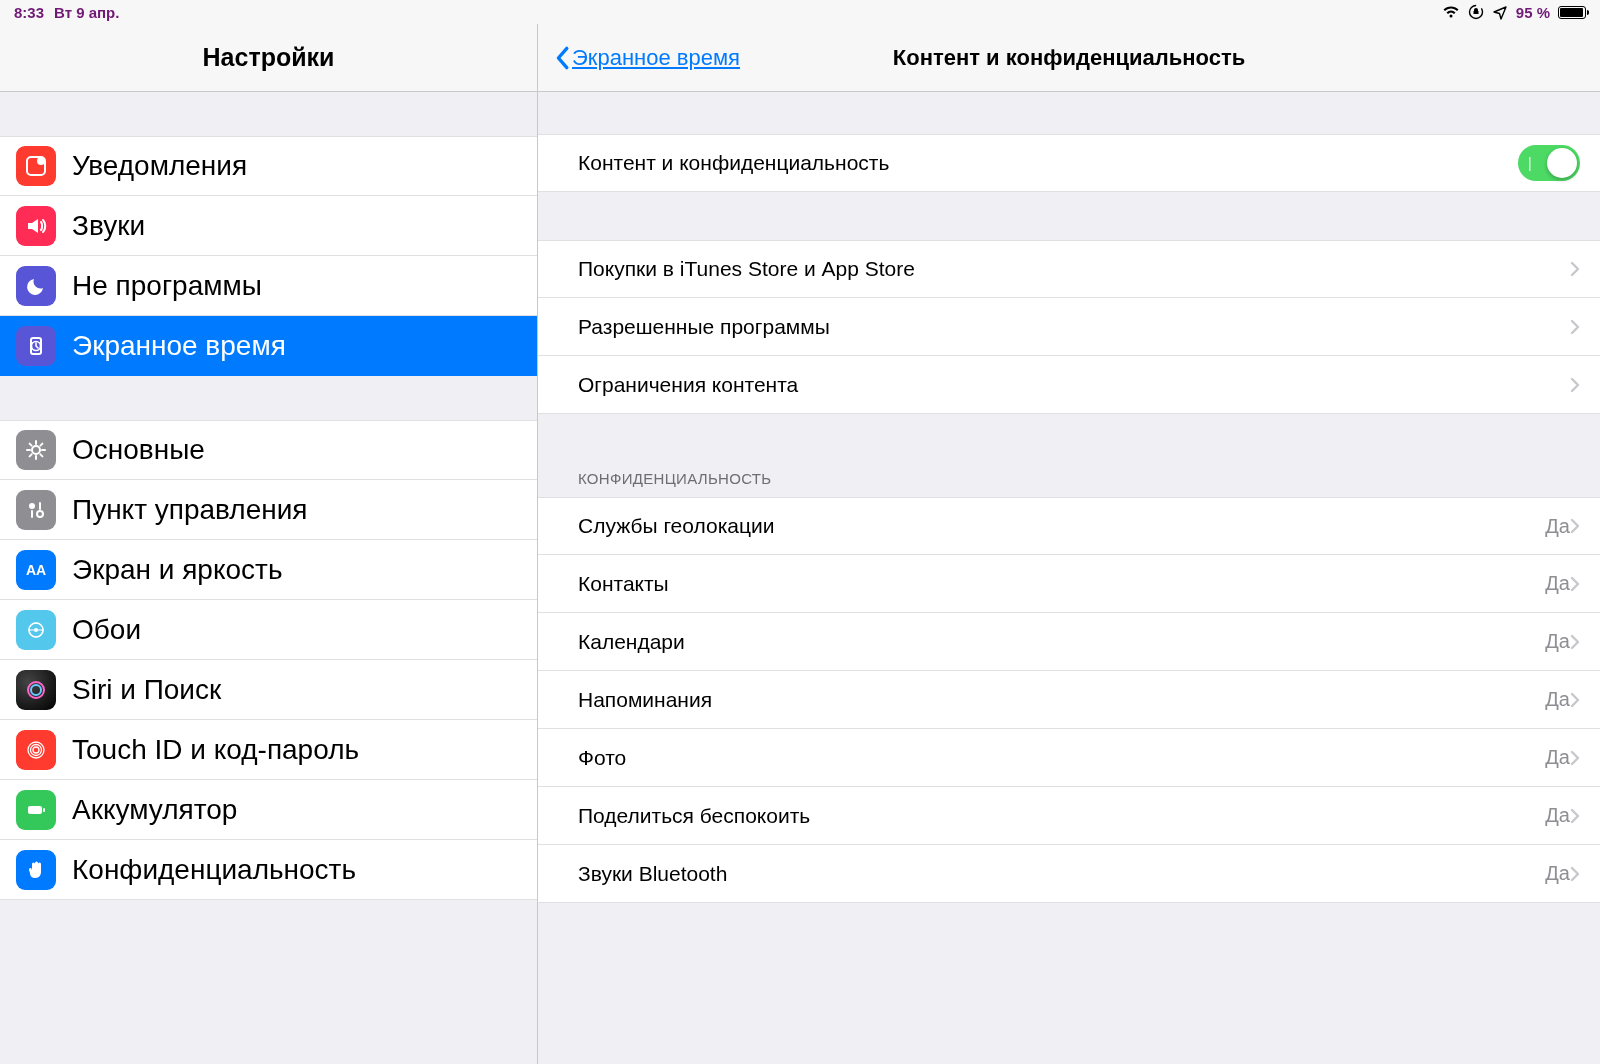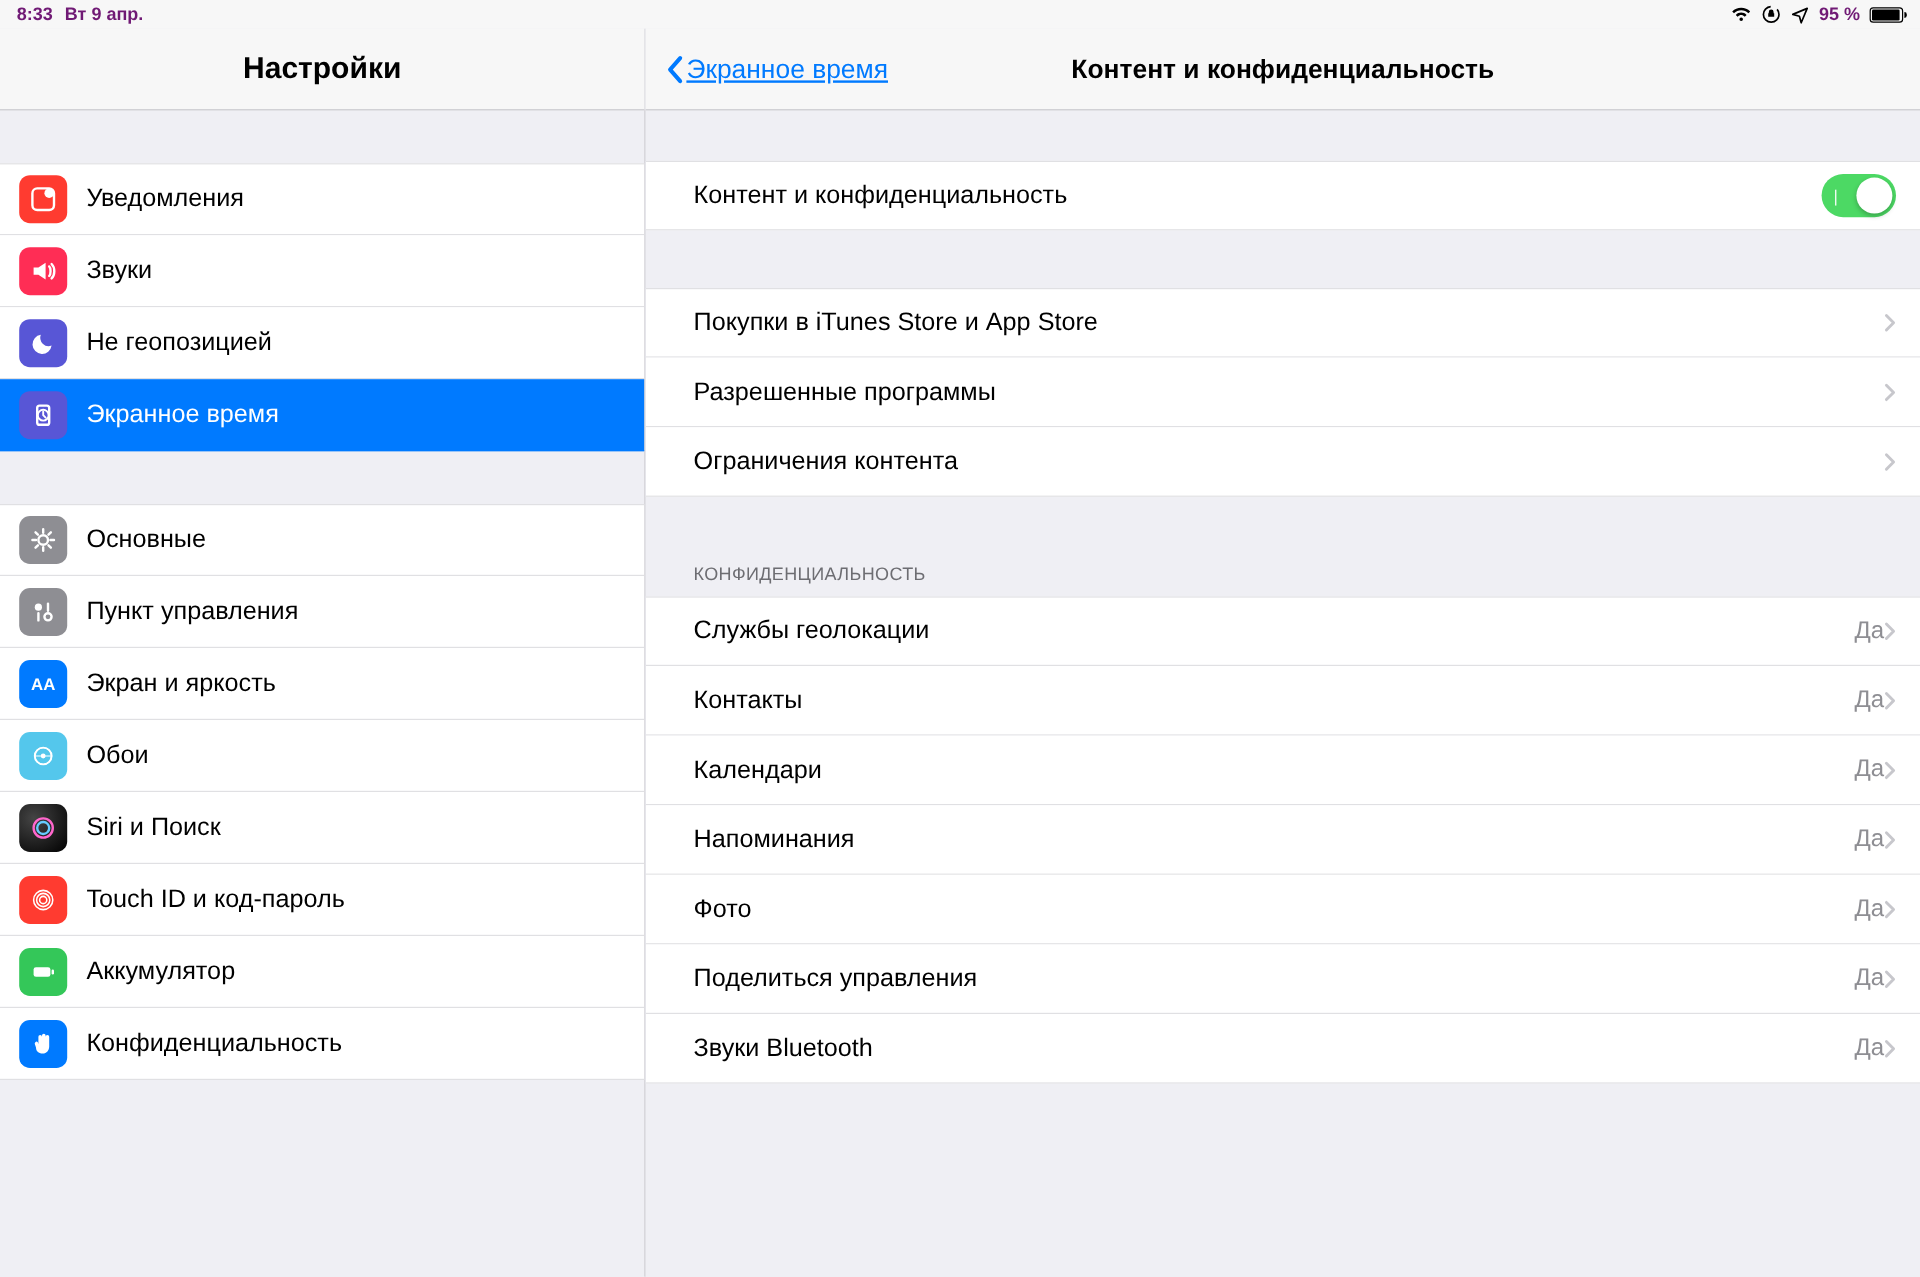--- a/index.html
+++ b/index.html
@@ -31,21 +31,21 @@
 .list-group.first { margin-top: 42px; }
 .group-header { font-size: 15px; color:#6d6d72; padding: 8px 20px 10px 40px; letter-spacing: 0.3px; }
 
 .cell-row { height: 58px; background:#fff; display:flex; align-items:center; padding: 0 20px 0 40px; border-bottom: 1px solid #e0e0e3; font-size:21px; }
 .cell-row:first-child { border-top: 1px solid #e0e0e3;}
 .cell-row .label { flex:1; }
 .cell-row .value { color:#8e8e93; font-size:20px; }
 .chevron { color:#c7c7cc; }
 
 .sidebar-list { flex:1; overflow:hidden; }
-.sb-row { height: 60px; display:flex; align-items:center; padding: 0 16px; gap: 16px; background:#fff; border-bottom:1px solid #e0e0e3; font-size:21px; }
+.sb-row { height: 60px; display:flex; align-items:center; padding: 0 16px; gap: 16px; background:#fff; border-bottom:1px solid #e0e0e3; font-size:28px; }
 .sb-row.first-in-block { border-top:1px solid #e0e0e3; }
 .sb-row.selected { background:#007aff; color:#fff; border-bottom-color:#007aff;}
 .sb-row.selected .sb-icon { filter: none; }
 .sb-gap { height: 44px; }
 .sb-icon { width:40px; height:40px; border-radius:9px; display:flex; align-items:center; justify-content:center; flex-shrink:0; }
 .sb-icon svg { width: 24px; height:24px; }
 
 .toggle { width: 62px; height: 36px; background:#4cd964; border-radius: 18px; position:relative; }
 .toggle .knob { position:absolute; right:3px; top:3px; width:30px; height:30px; background:#fff; border-radius:50%; box-shadow: 0 2px 4px rgba(0,0,0,0.25);}
 .toggle .tick { position:absolute; left:10px; top:50%; transform:translateY(-50%); color: rgba(255,255,255,0.9); font-size:14px; font-weight:300;}
@@ -115,21 +115,21 @@
               </svg>
     </div>
     <div>Звуки</div>
   </div>
           <div class="sb-row">
     <div class="sb-icon bg-purple">
       <svg viewBox="0 0 24 24">
                 <use href="#i-dnd"></use>
               </svg>
     </div>
-    <div>Не геопозицией</div>
+    <div>Не программы</div>
   </div>
           <div class="sb-row selected">
     <div class="sb-icon bg-purple">
       <svg viewBox="0 0 24 24">
                 <use href="#i-screentime"></use>
               </svg>
     </div>
     <div>Экранное время</div>
   </div>
           <div class="sb-gap"></div>
@@ -276,21 +276,21 @@
                 </svg>
   </div>
               <div class="cell-row">
     <div class="label">Фото</div>
     <div class="value">Да</div>
                 <svg class="chevron" width="10" height="16" viewBox="0 0 10 16">
                   <path d="M2 2l6 6-6 6" fill="none" stroke="#c7c7cc" stroke-width="2.4" stroke-linecap="round" stroke-linejoin="round"></path>
                 </svg>
   </div>
               <div class="cell-row">
-    <div class="label">Поделиться управления</div>
+    <div class="label">Поделиться беспокоить</div>
     <div class="value">Да</div>
                 <svg class="chevron" width="10" height="16" viewBox="0 0 10 16">
                   <path d="M2 2l6 6-6 6" fill="none" stroke="#c7c7cc" stroke-width="2.4" stroke-linecap="round" stroke-linejoin="round"></path>
                 </svg>
   </div>
               <div class="cell-row">
     <div class="label">Звуки Bluetooth</div>
     <div class="value">Да</div>
                 <svg class="chevron" width="10" height="16" viewBox="0 0 10 16">
                   <path d="M2 2l6 6-6 6" fill="none" stroke="#c7c7cc" stroke-width="2.4" stroke-linecap="round" stroke-linejoin="round"></path>

